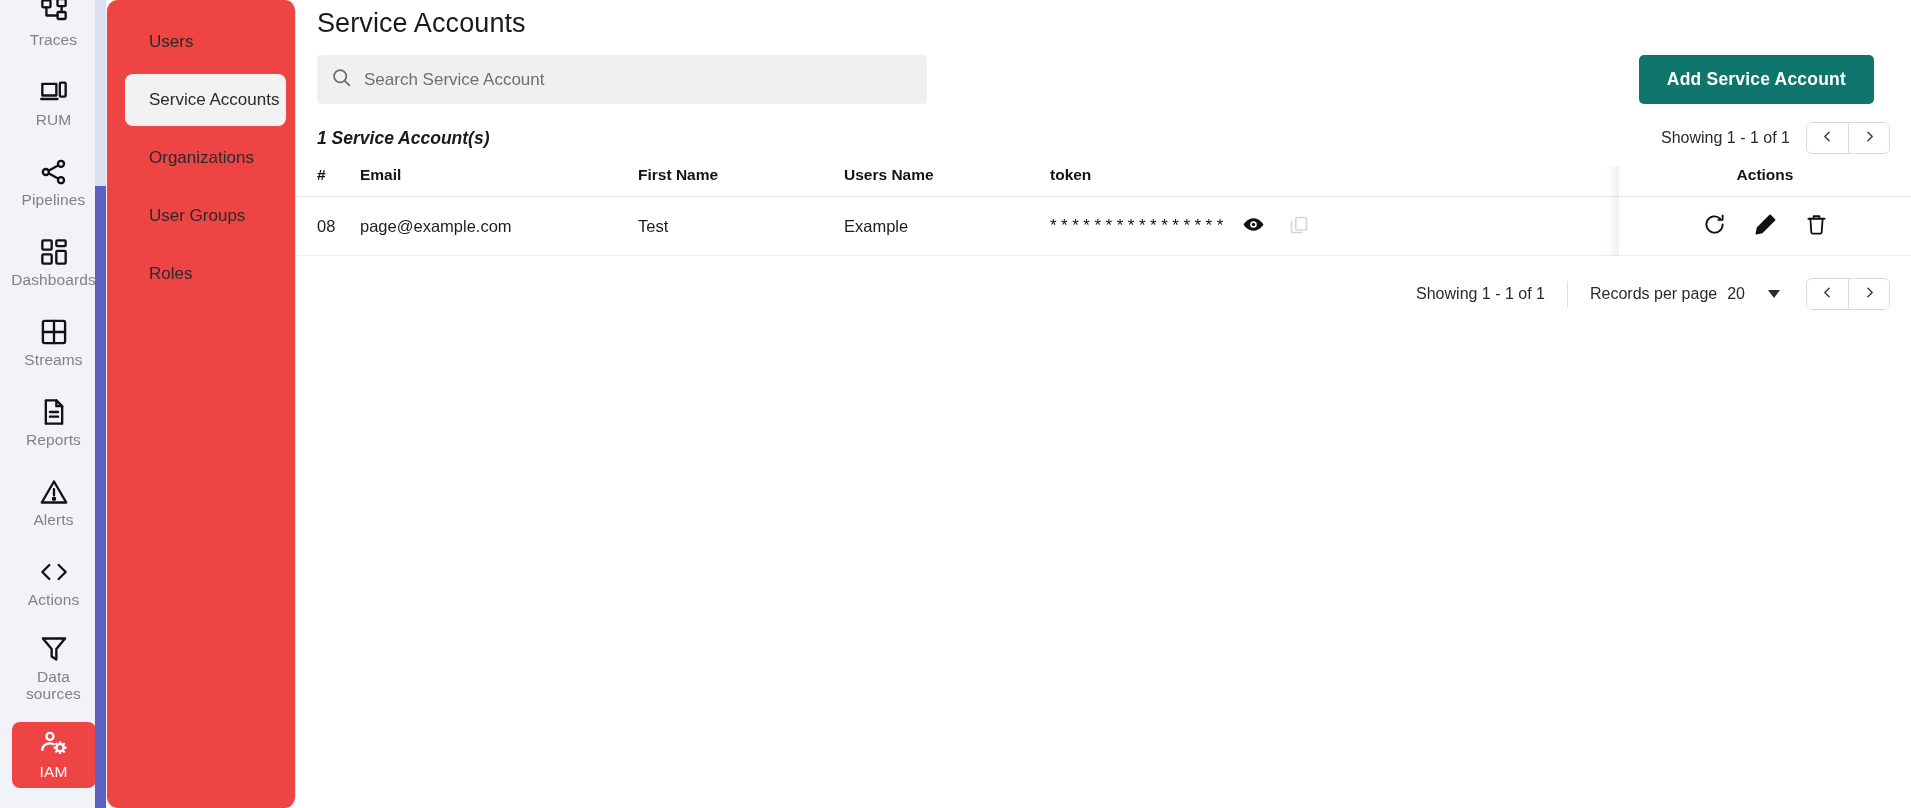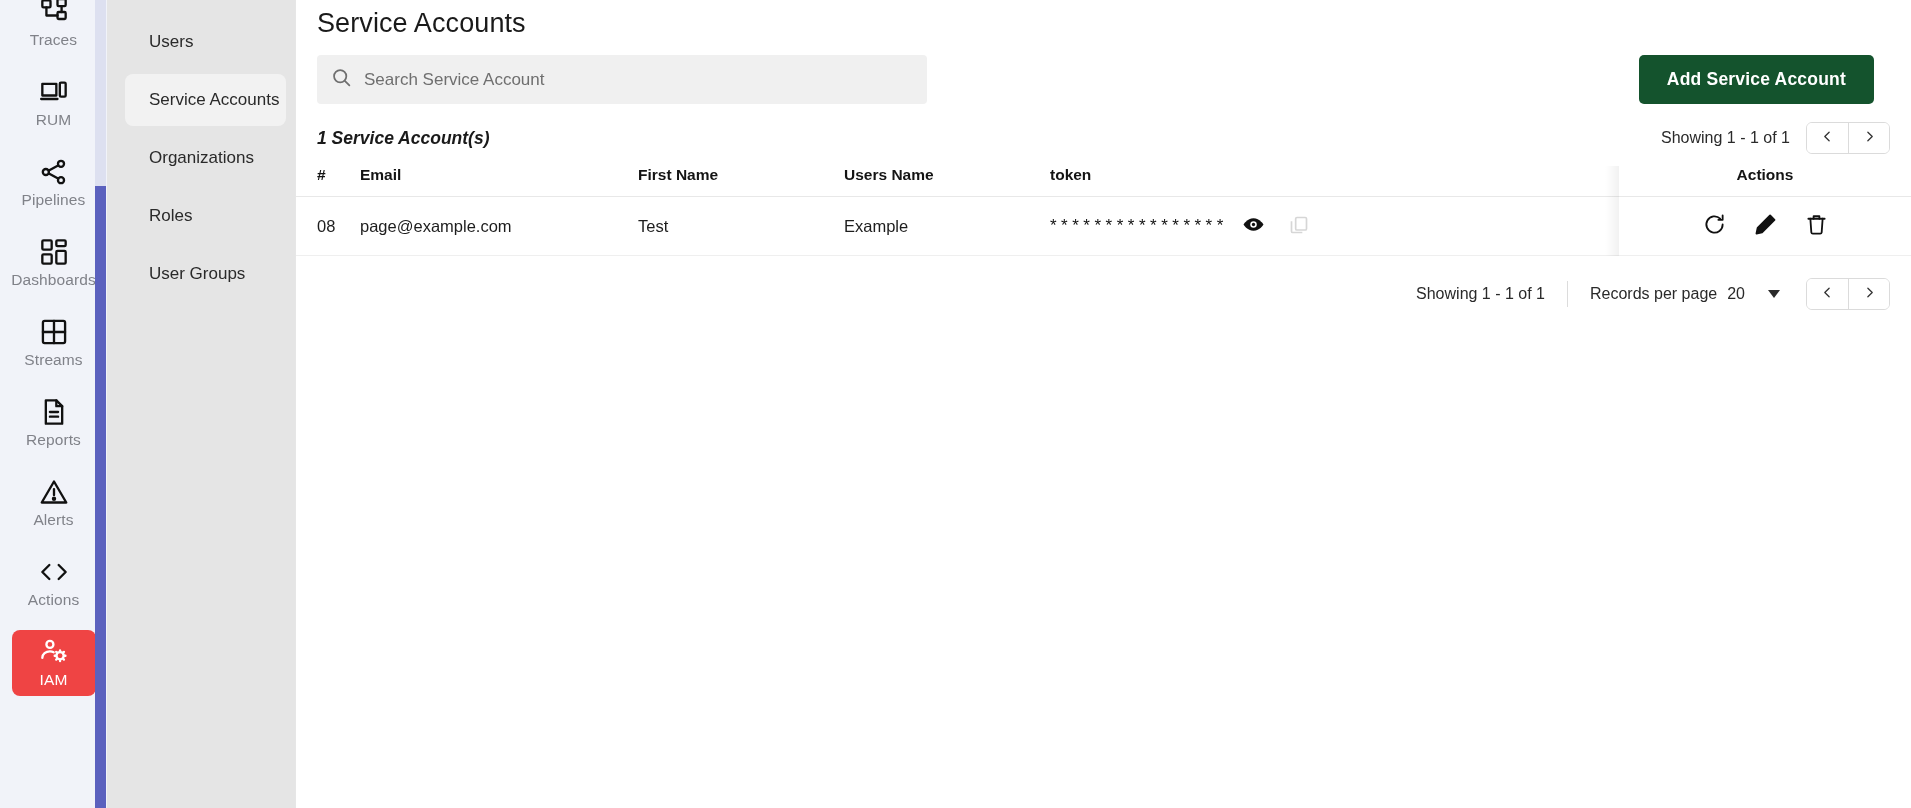--- a/index.html
+++ b/index.html
@@ -51,23 +51,24 @@
   }
   .rail-scroll-thumb {
     position: absolute; top: 186px; left: 0;
     width: 11px; height: 622px;
     background: #5B61BE;
   }
 
   
   .subnav {
     width: 189px; flex: 0 0 189px;
-    height: 808px; background: #e5e5e5;
+    height: 808px; background: #ef4444;
     border-right: 1px solid #E6E6E6;
     padding-top: 16px;
+    border-radius: 11px;
   }
   .subnav-item {
     height: 52px; margin: 0 9px 6px 18px;
     border-radius: 8px;
     display: flex; align-items: center;
     padding-left: 24px;
     font-size: 17px; color: #2a2a2a;
     cursor: pointer; white-space: nowrap;
   }
   .subnav-item.active { background: #F2F2F2; }
@@ -92,21 +93,21 @@
   .searchbox svg { width: 21px; height: 21px; flex: 0 0 21px; }
   .searchbox input {
     border: none; outline: none; background: transparent;
     font-family: "Liberation Sans", sans-serif;
     font-size: 17px; color: #3c3c3c;
     margin-left: 12px; width: 100%;
   }
   .searchbox input::placeholder { color: #6f6f6f; }
   .spacer { flex: 1 1 auto; }
   .btn-add {
-    background: #14532d; color: #fff;
+    background: #0f766e; color: #fff;
     border: none; border-radius: 5px;
     height: 49px; padding: 0 28px;
     font-family: "Liberation Sans", sans-serif;
     font-size: 17.5px; font-weight: bold;
     cursor: pointer; letter-spacing: .2px;
     margin-right: 16px;
   }
 
   
   .countbar {
@@ -263,20 +264,28 @@
         </div>
         <div class="rail-item">
           <span class="ic" style="color: rgb(17, 17, 17);">
             <svg viewBox="0 0 24 24" fill="none" stroke="currentColor" stroke-width="2" stroke-linecap="round" stroke-linejoin="round">
               <polyline points="8 6 2 12 8 18"></polyline>
               <polyline points="16 6 22 12 16 18"></polyline>
             </svg>
           </span>
           <span class="rail-label">Actions</span>
         </div>
+        <div class="rail-item">
+          <span class="ic" style="color: rgb(17, 17, 17);">
+            <svg viewBox="0 0 24 24" fill="none" stroke="currentColor" stroke-width="2" stroke-linecap="round" stroke-linejoin="round">
+              <path d="M2.5 3h19l-7.5 9v9l-4-2.5V12z"></path>
+            </svg>
+          </span>
+          <span class="rail-label">Data sources</span>
+        </div>
         <div class="rail-item active">
           <span class="ic" style="color: rgb(255, 255, 255);">
             <svg viewBox="0 0 24 24" fill="none" stroke="currentColor" stroke-width="2" stroke-linecap="round" stroke-linejoin="round">
               <circle cx="8.5" cy="5.5" r="3"></circle>
               <path d="M2 17c0-3.3 2.9-5.5 6.5-5.5 1.2 0 2.3.25 3.2.68"></path>
               <circle cx="17.2" cy="15.2" r="3.1"></circle>
               <path d="M17.2 10.6v1.2M17.2 18.6v1.2M12.6 15.2h1.2M20.6 15.2h1.2M13.9 11.9l.9.9M19.6 17.6l.9.9M13.9 18.5l.9-.9M19.6 12.8l.9-.9"></path>
             </svg>
           </span>
           <span class="rail-label">IAM</span>
@@ -292,24 +301,24 @@
         <div class="subnav-item">
           <span>Users</span>
         </div>
         <div class="subnav-item active">
           <span>Service Accounts</span>
         </div>
         <div class="subnav-item">
           <span>Organizations</span>
         </div>
         <div class="subnav-item">
+          <span>User Groups</span>
+        </div>
+        <div class="subnav-item">
           <span>Roles</span>
-        </div>
-        <div class="subnav-item">
-          <span>User Groups</span>
         </div>
       </div>
   </nav>
 
   <main class="main">
 
     <h1 class="page-title">Service Accounts</h1>
 
     <div class="toolbar">
       <div class="searchbox">

